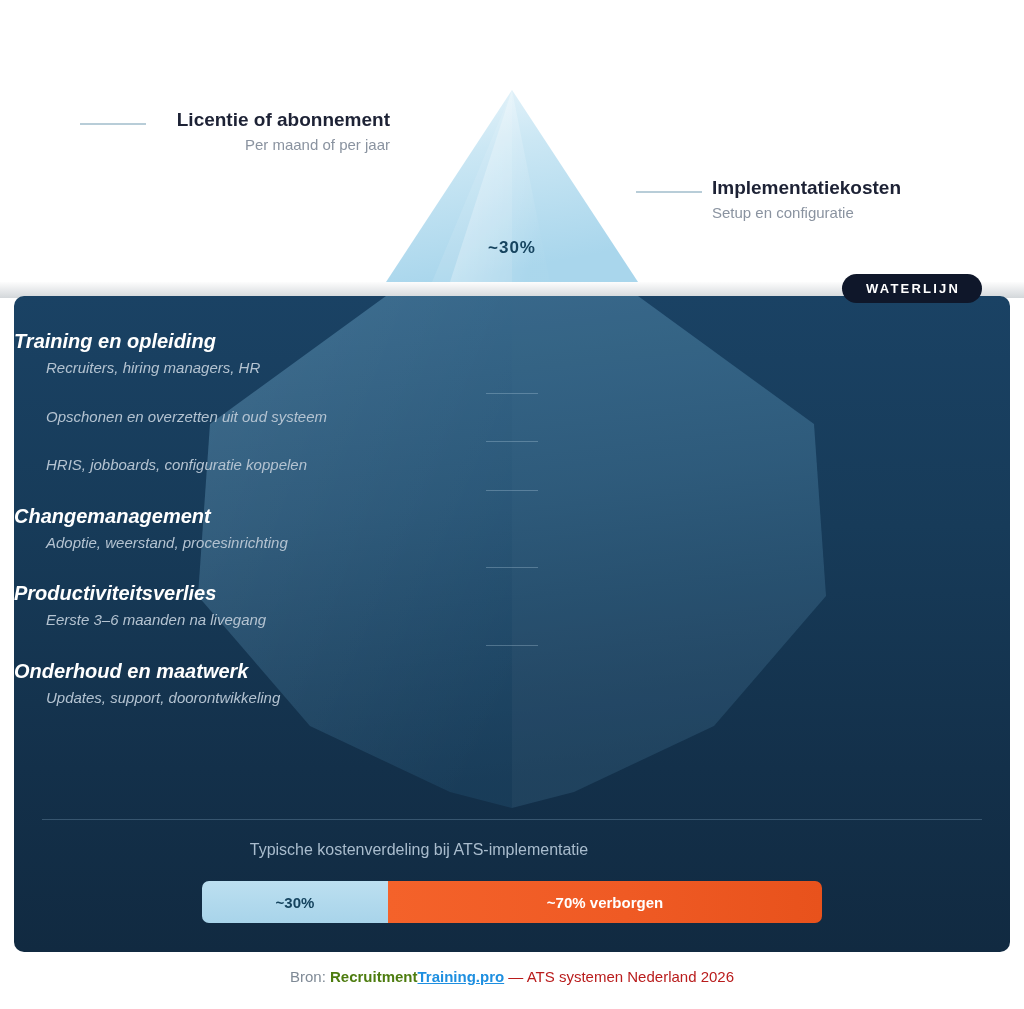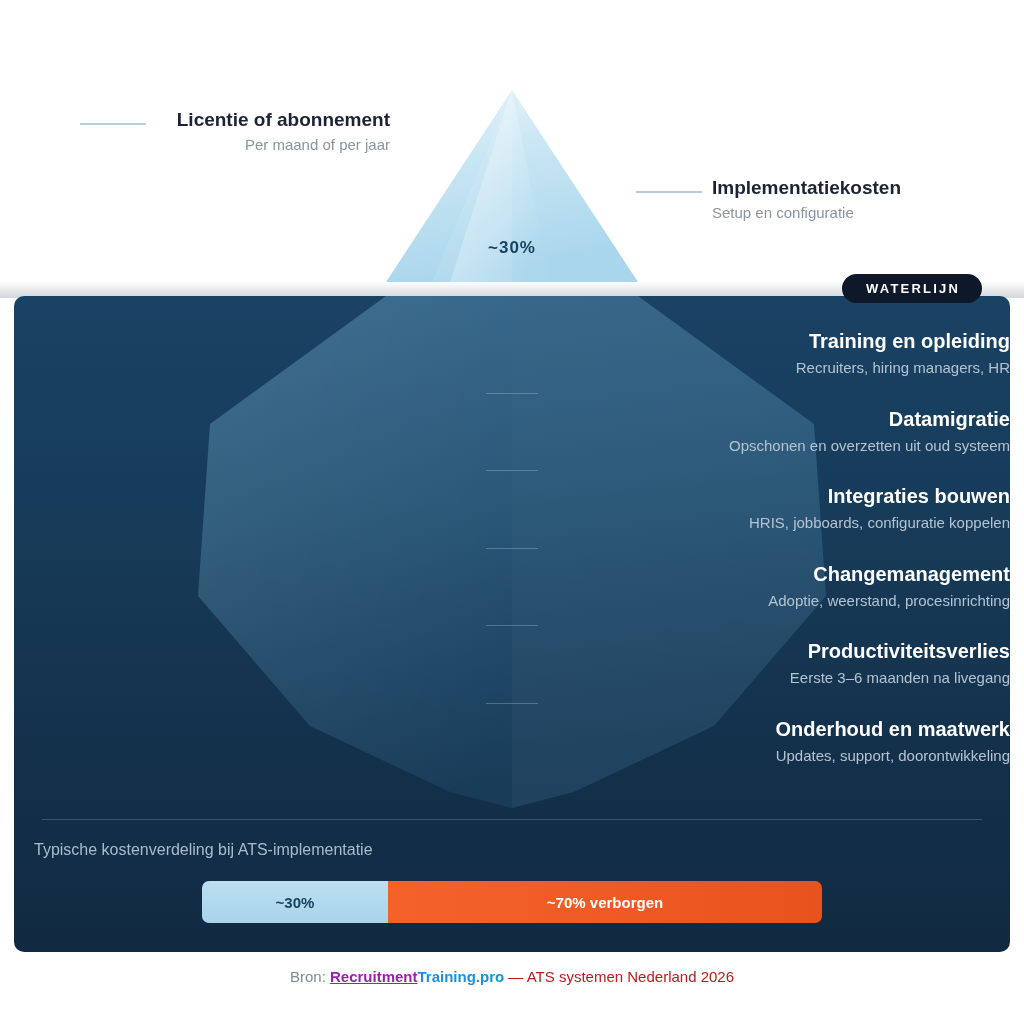--- a/index.html
+++ b/index.html
@@ -169,22 +169,23 @@
 
   
   .items {
     position: absolute;
     left: 0;
     top: 32px;
     width: 996px;
     z-index: 10;
   }
   .item {
-    text-align: right;
+    text-align: left;
     margin-bottom: 8px;
+    font-style: italic;
   }
   .item .i-title {
     font-size: 20px;
     font-weight: bold;
     color: #ffffff;
     line-height: 1.3;
   }
   .item .i-sub {
     font-size: 15px;
     color: #b4c3d1;
@@ -207,24 +208,24 @@
     width: 940px;
     height: 1px;
     background: rgba(150, 185, 212, 0.28);
     z-index: 10;
   }
   .summary-caption {
     position: absolute;
     left: 0;
     top: 545px;
     width: 810px;
+    text-align: center;
     font-size: 16px;
     color: #a9bccd;
     z-index: 10;
-    margin-left: 20px;
   }
 
   .bar {
     position: absolute;
     left: 188px;
     top: 585px;
     width: 620px;
     height: 42px;
     border-radius: 7px;
     overflow: hidden;
@@ -253,22 +254,22 @@
   
   .footer {
     position: absolute;
     left: 0;
     top: 968px;
     width: 1024px;
     text-align: center;
     font-size: 15px;
     color: #7f8a96;
   }
-  .brand-a { color: #a21caf; font-weight: bold; text-decoration: underline; }
-  .brand-b { color: #1e8fe0; font-weight: bold; }
+  .brand-a { color: #4d7c0f; font-weight: bold; }
+  .brand-b { color: #1e8fe0; font-weight: bold; text-decoration: underline; }
   .footer .tail { color: #b91c1c; }
 </style>
 </head>
 <body>
 
 <div class="infographic">
 
   <div class="title">De werkelijke kosten van een ATS</div>
 
   <div class="sky"></div>
@@ -335,27 +336,25 @@
 
     <div class="items">
 
       <div class="item">
         <div class="i-title">Training en opleiding</div>
         <div class="i-sub">Recruiters, hiring managers, HR</div>
       </div>
       <div class="item-divider"></div>
 
       <div class="item">
-        <div class="i-title">Datamigratie</div>
         <div class="i-sub">Opschonen en overzetten uit oud systeem</div>
       </div>
       <div class="item-divider"></div>
 
       <div class="item">
-        <div class="i-title">Integraties bouwen</div>
         <div class="i-sub">HRIS, jobboards, configuratie koppelen</div>
       </div>
       <div class="item-divider"></div>
 
       <div class="item">
         <div class="i-title">Changemanagement</div>
         <div class="i-sub">Adoptie, weerstand, procesinrichting</div>
       </div>
       <div class="item-divider"></div>
 

